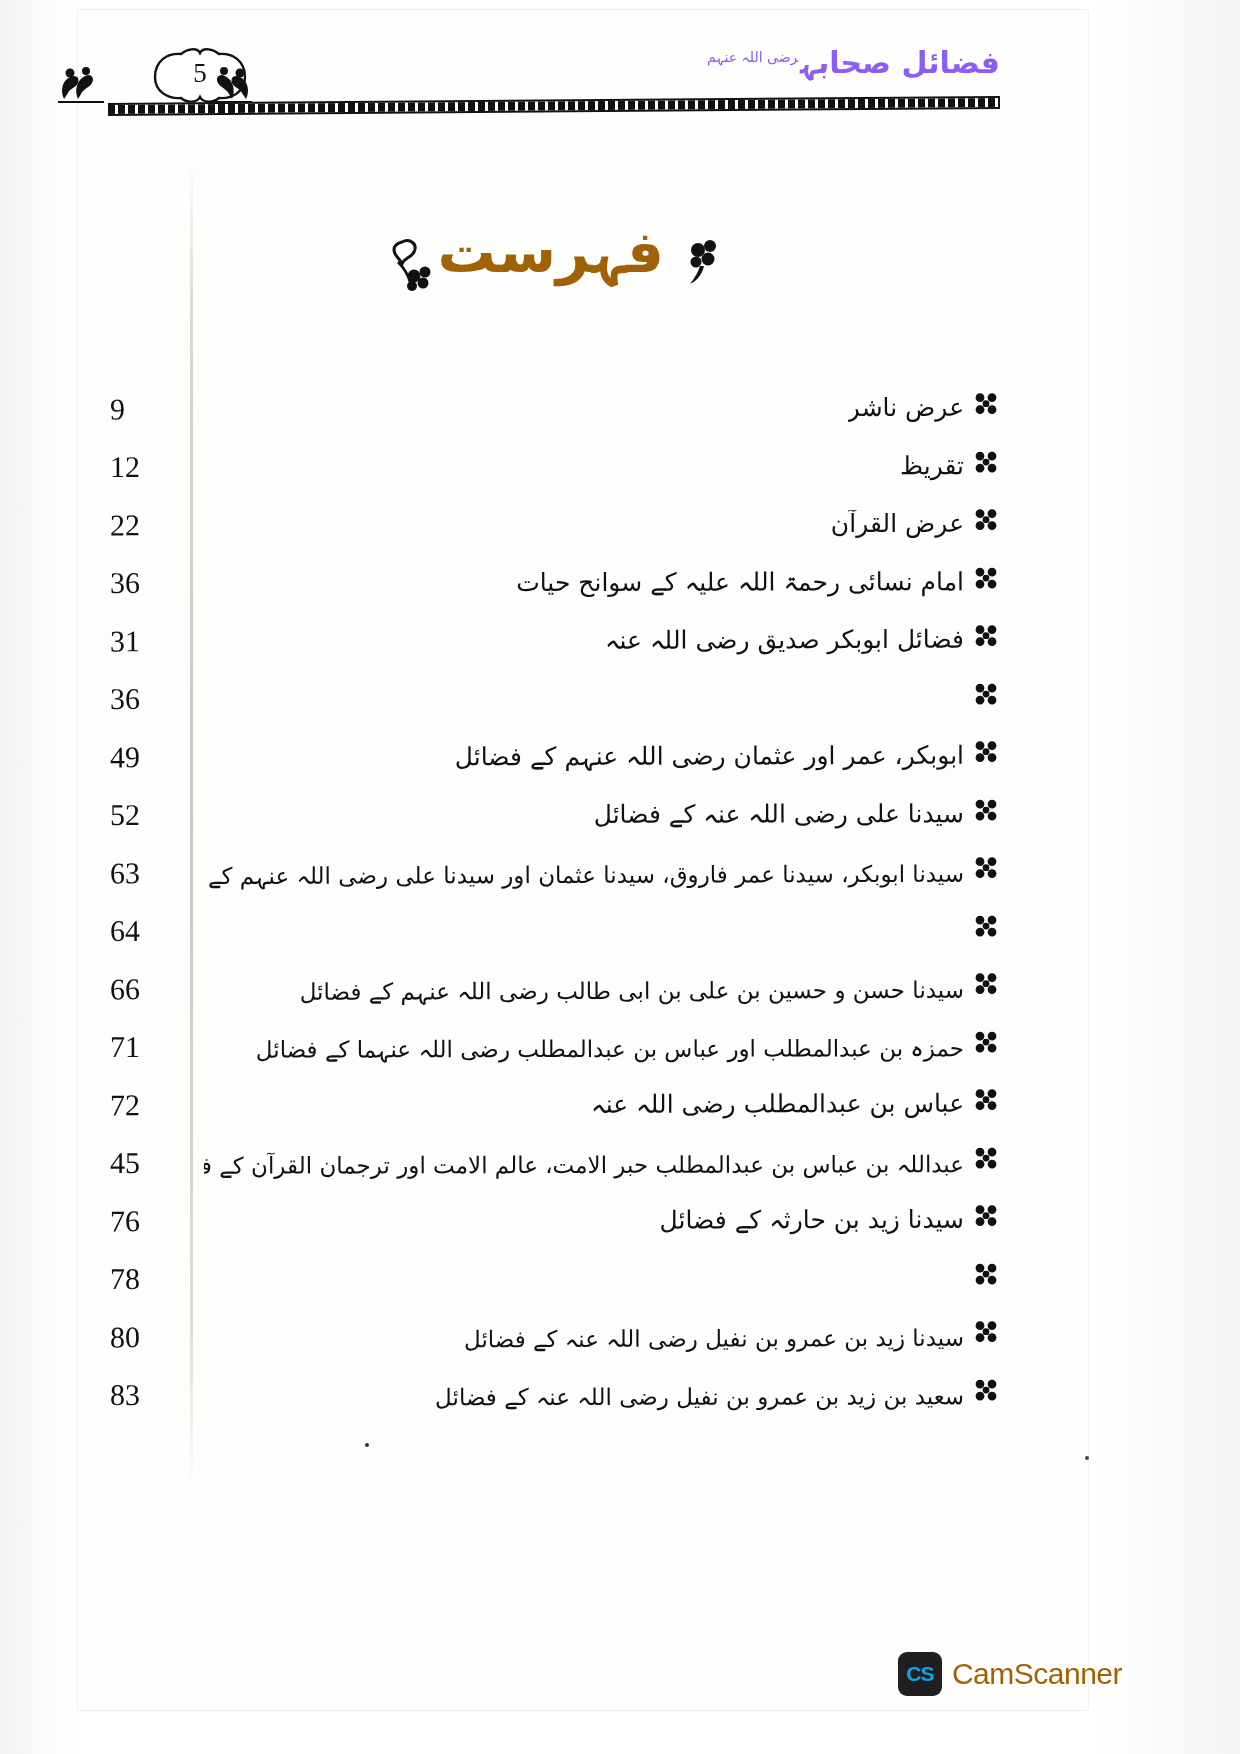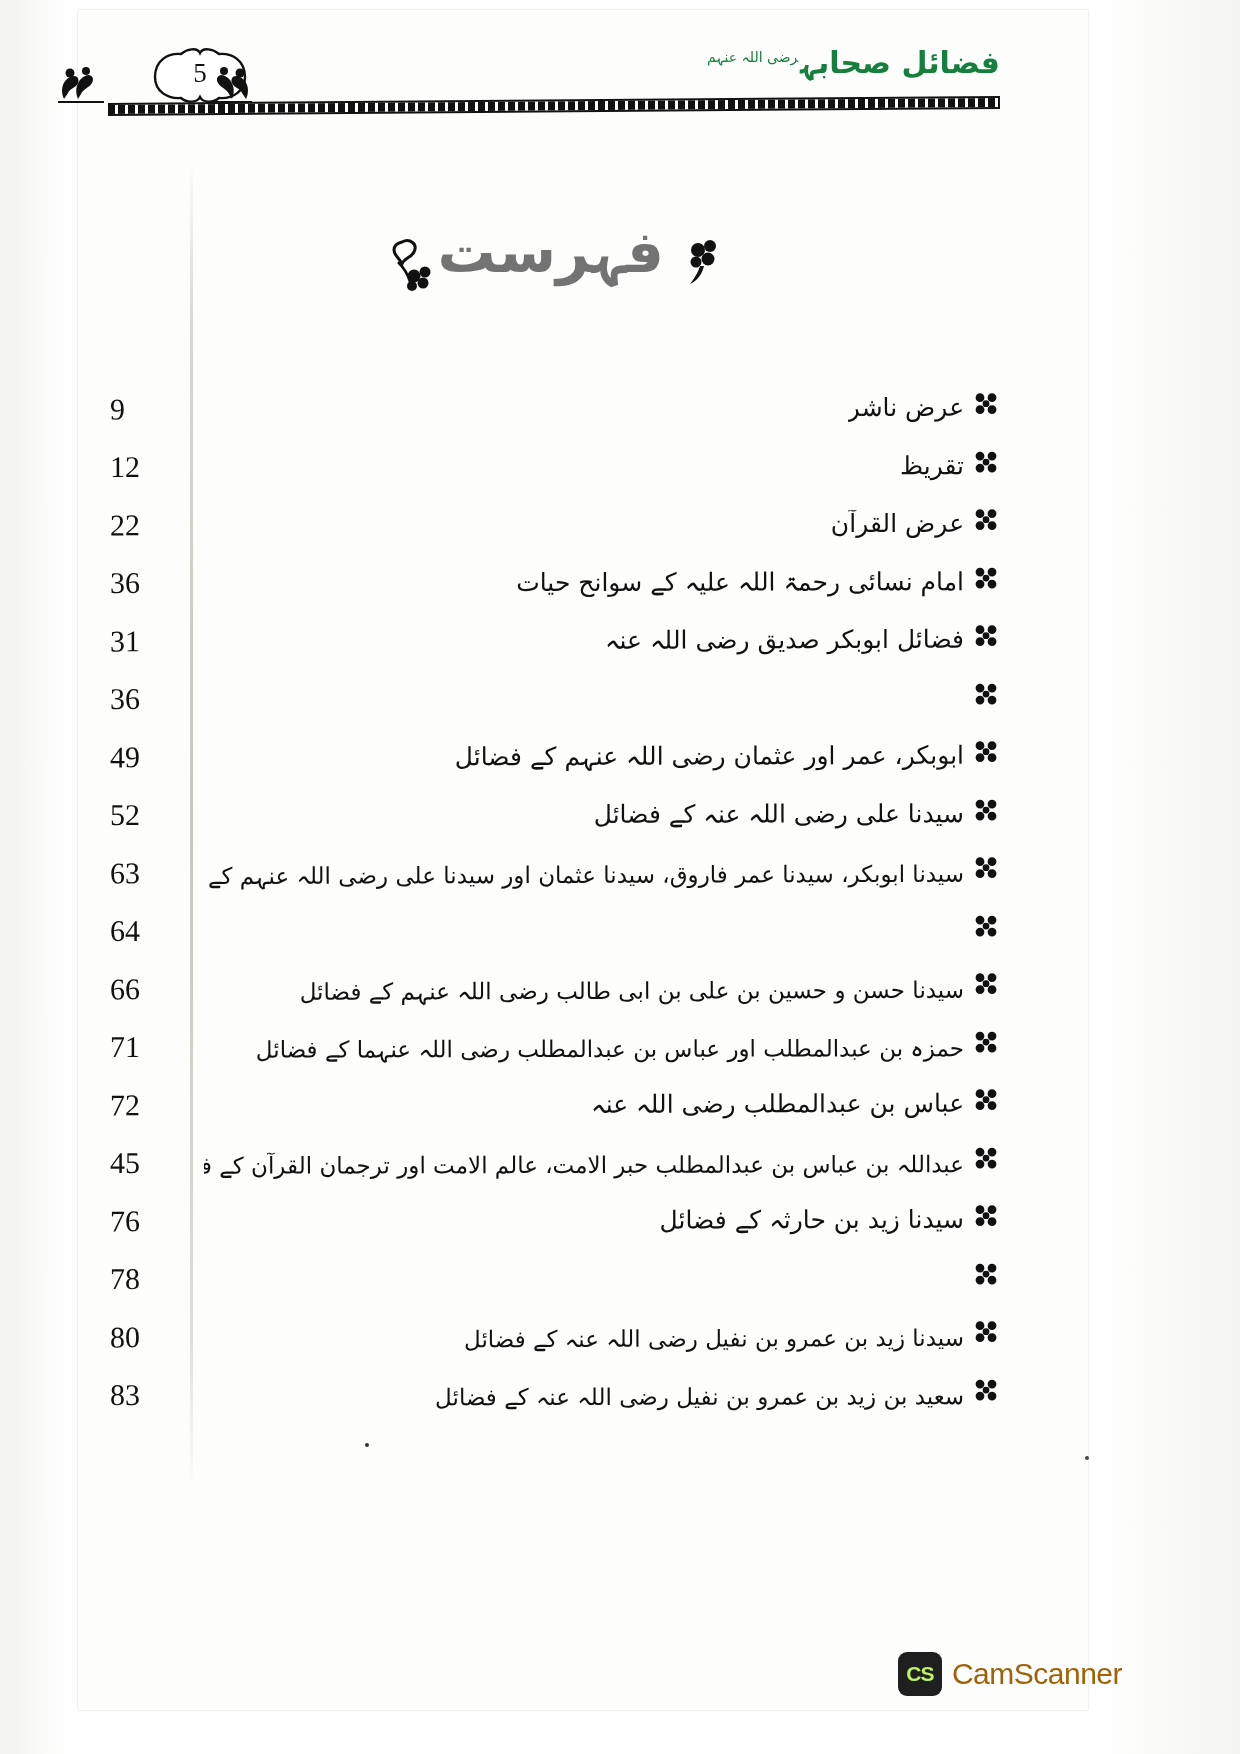--- a/index.html
+++ b/index.html
@@ -53,21 +53,21 @@
     width: 900px;
     height: 70px;
   }
   #book-title-header {
     position: absolute;
     right: 0;
     top: 0;
     font-family: "DejaVu Sans", sans-serif;
     font-size: 30px;
     font-weight: bold;
-    color: #15803d;
+    color: #8b5cf6;
     letter-spacing: -1px;
     white-space: nowrap;
     direction: rtl;
   }
   #book-title-honorific {
     font-size: 14px;
     font-weight: normal;
     vertical-align: super;
     margin-right: 2px;
   }
@@ -123,21 +123,21 @@
     top: 212px;
     width: 360px;
     height: 100px;
   }
   #toc-heading-text {
     position: absolute;
     right: 76px;
     top: 6px;
     font-size: 58px;
     font-weight: bold;
-    color: #737373;
+    color: #a16207;
     direction: rtl;
     white-space: nowrap;
     letter-spacing: -2px;
   }
   #heading-flower-right {
     position: absolute;
     right: 10px;
     top: 16px;
     width: 52px;
     height: 58px;
@@ -242,21 +242,21 @@
     flex-direction: row;
     align-items: center;
     gap: 10px;
     direction: ltr;
   }
   #cs-logo {
     width: 44px;
     height: 44px;
     border-radius: 9px;
     background: #1f1f1f;
-    color: #bef264;
+    color: #0ea5e9;
     display: flex;
     align-items: center;
     justify-content: center;
     font-family: "Liberation Sans", sans-serif;
     font-size: 21px;
     font-weight: bold;
     letter-spacing: -1px;
   }
   #cs-wordmark {
     font-family: "Liberation Sans", sans-serif;

